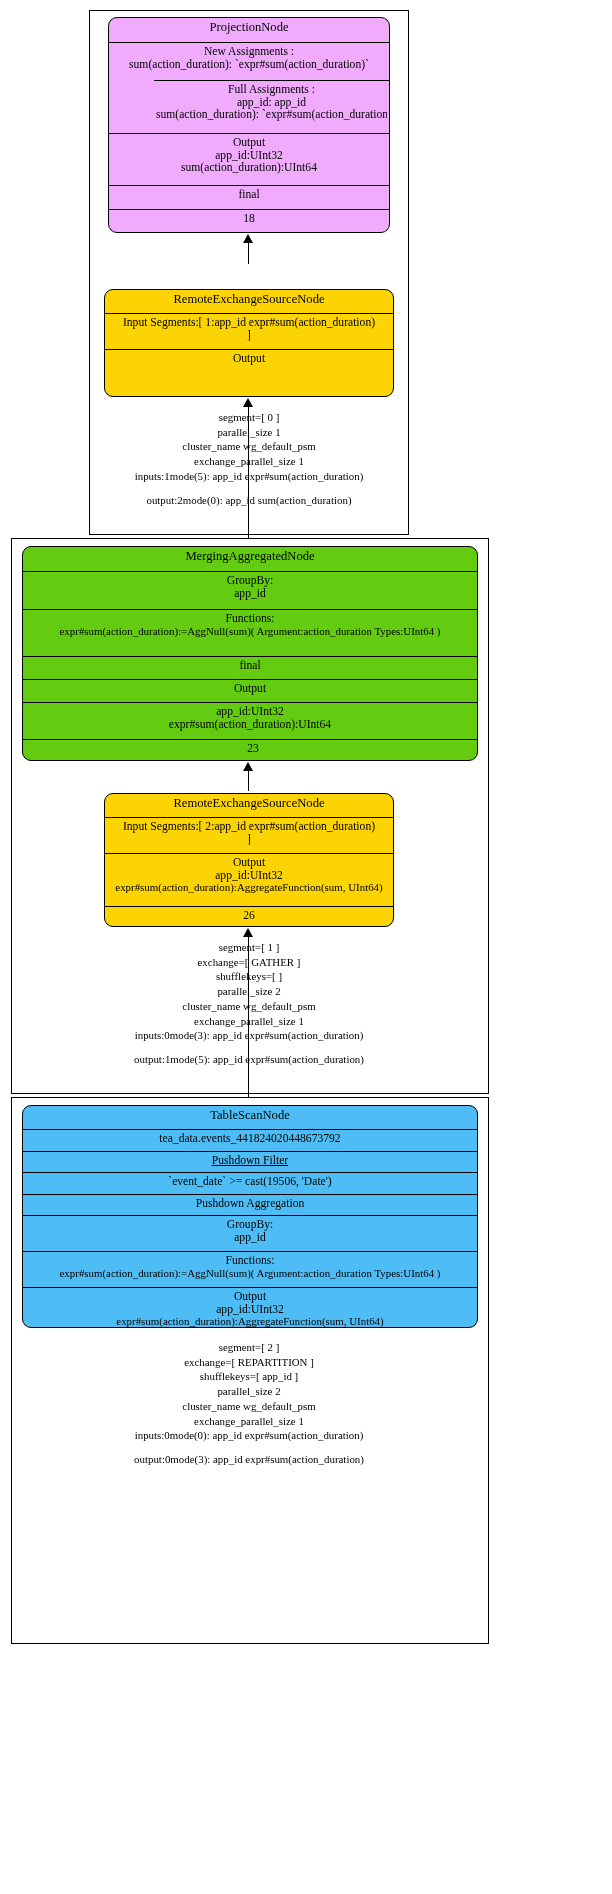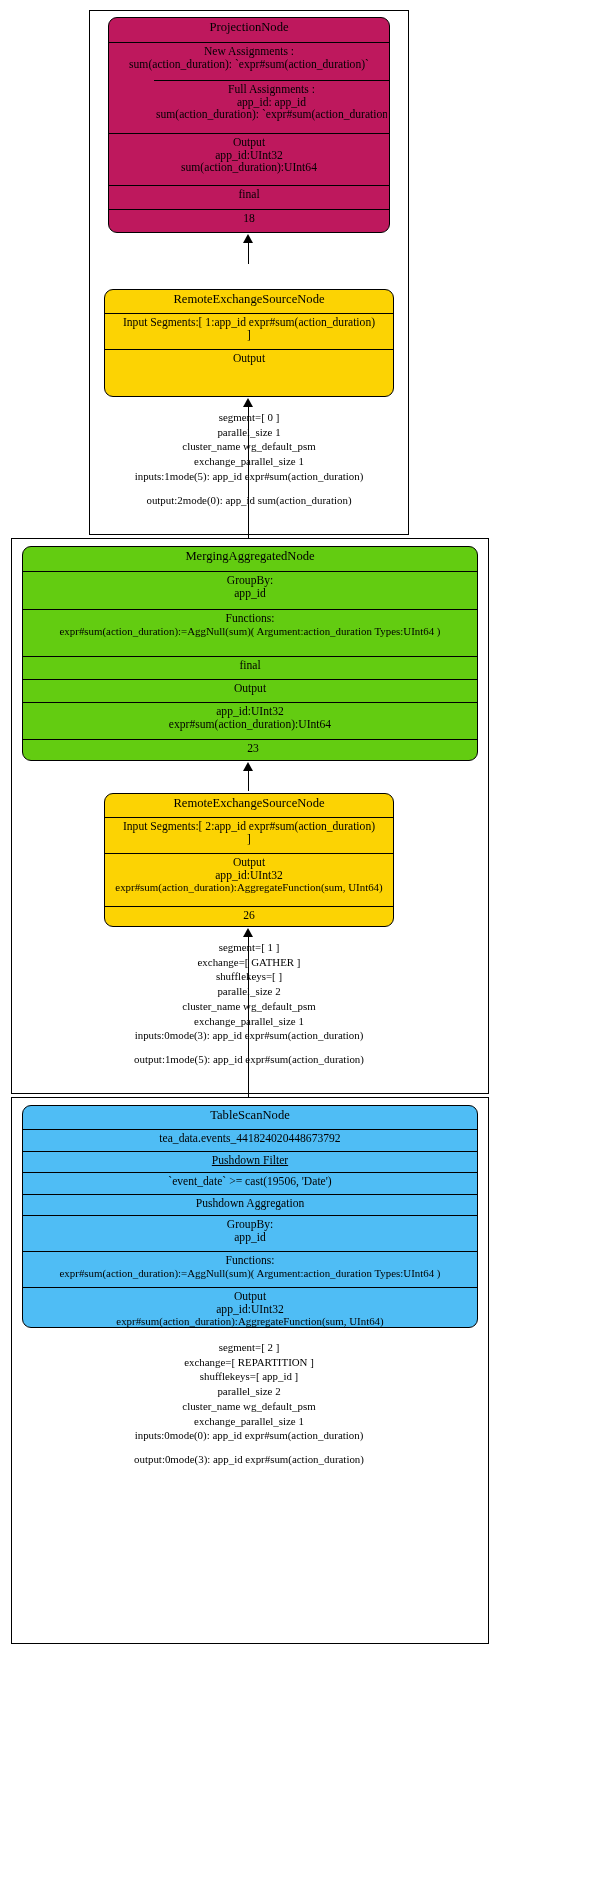--- a/index.html
+++ b/index.html
@@ -50,21 +50,21 @@
   }
   .node .row:first-child {
     border-top: none;
   }
   .node .row .ln {
     display: block;
     white-space: nowrap;
     overflow: hidden;
   }
 
-  .fill-peach { background: #be185d; }
+  .fill-peach { background: #f0abfc; }
   .fill-yellow { background: #fcd303; }
   .fill-green  { background: #63cc11; }
   .fill-blue   { background: #4fbdf5; }
 
   
   .t13 { font-size: 12.6px; }
   .t12 { font-size: 11.6px; }
   .t11 { font-size: 10.9px; }
 
   

